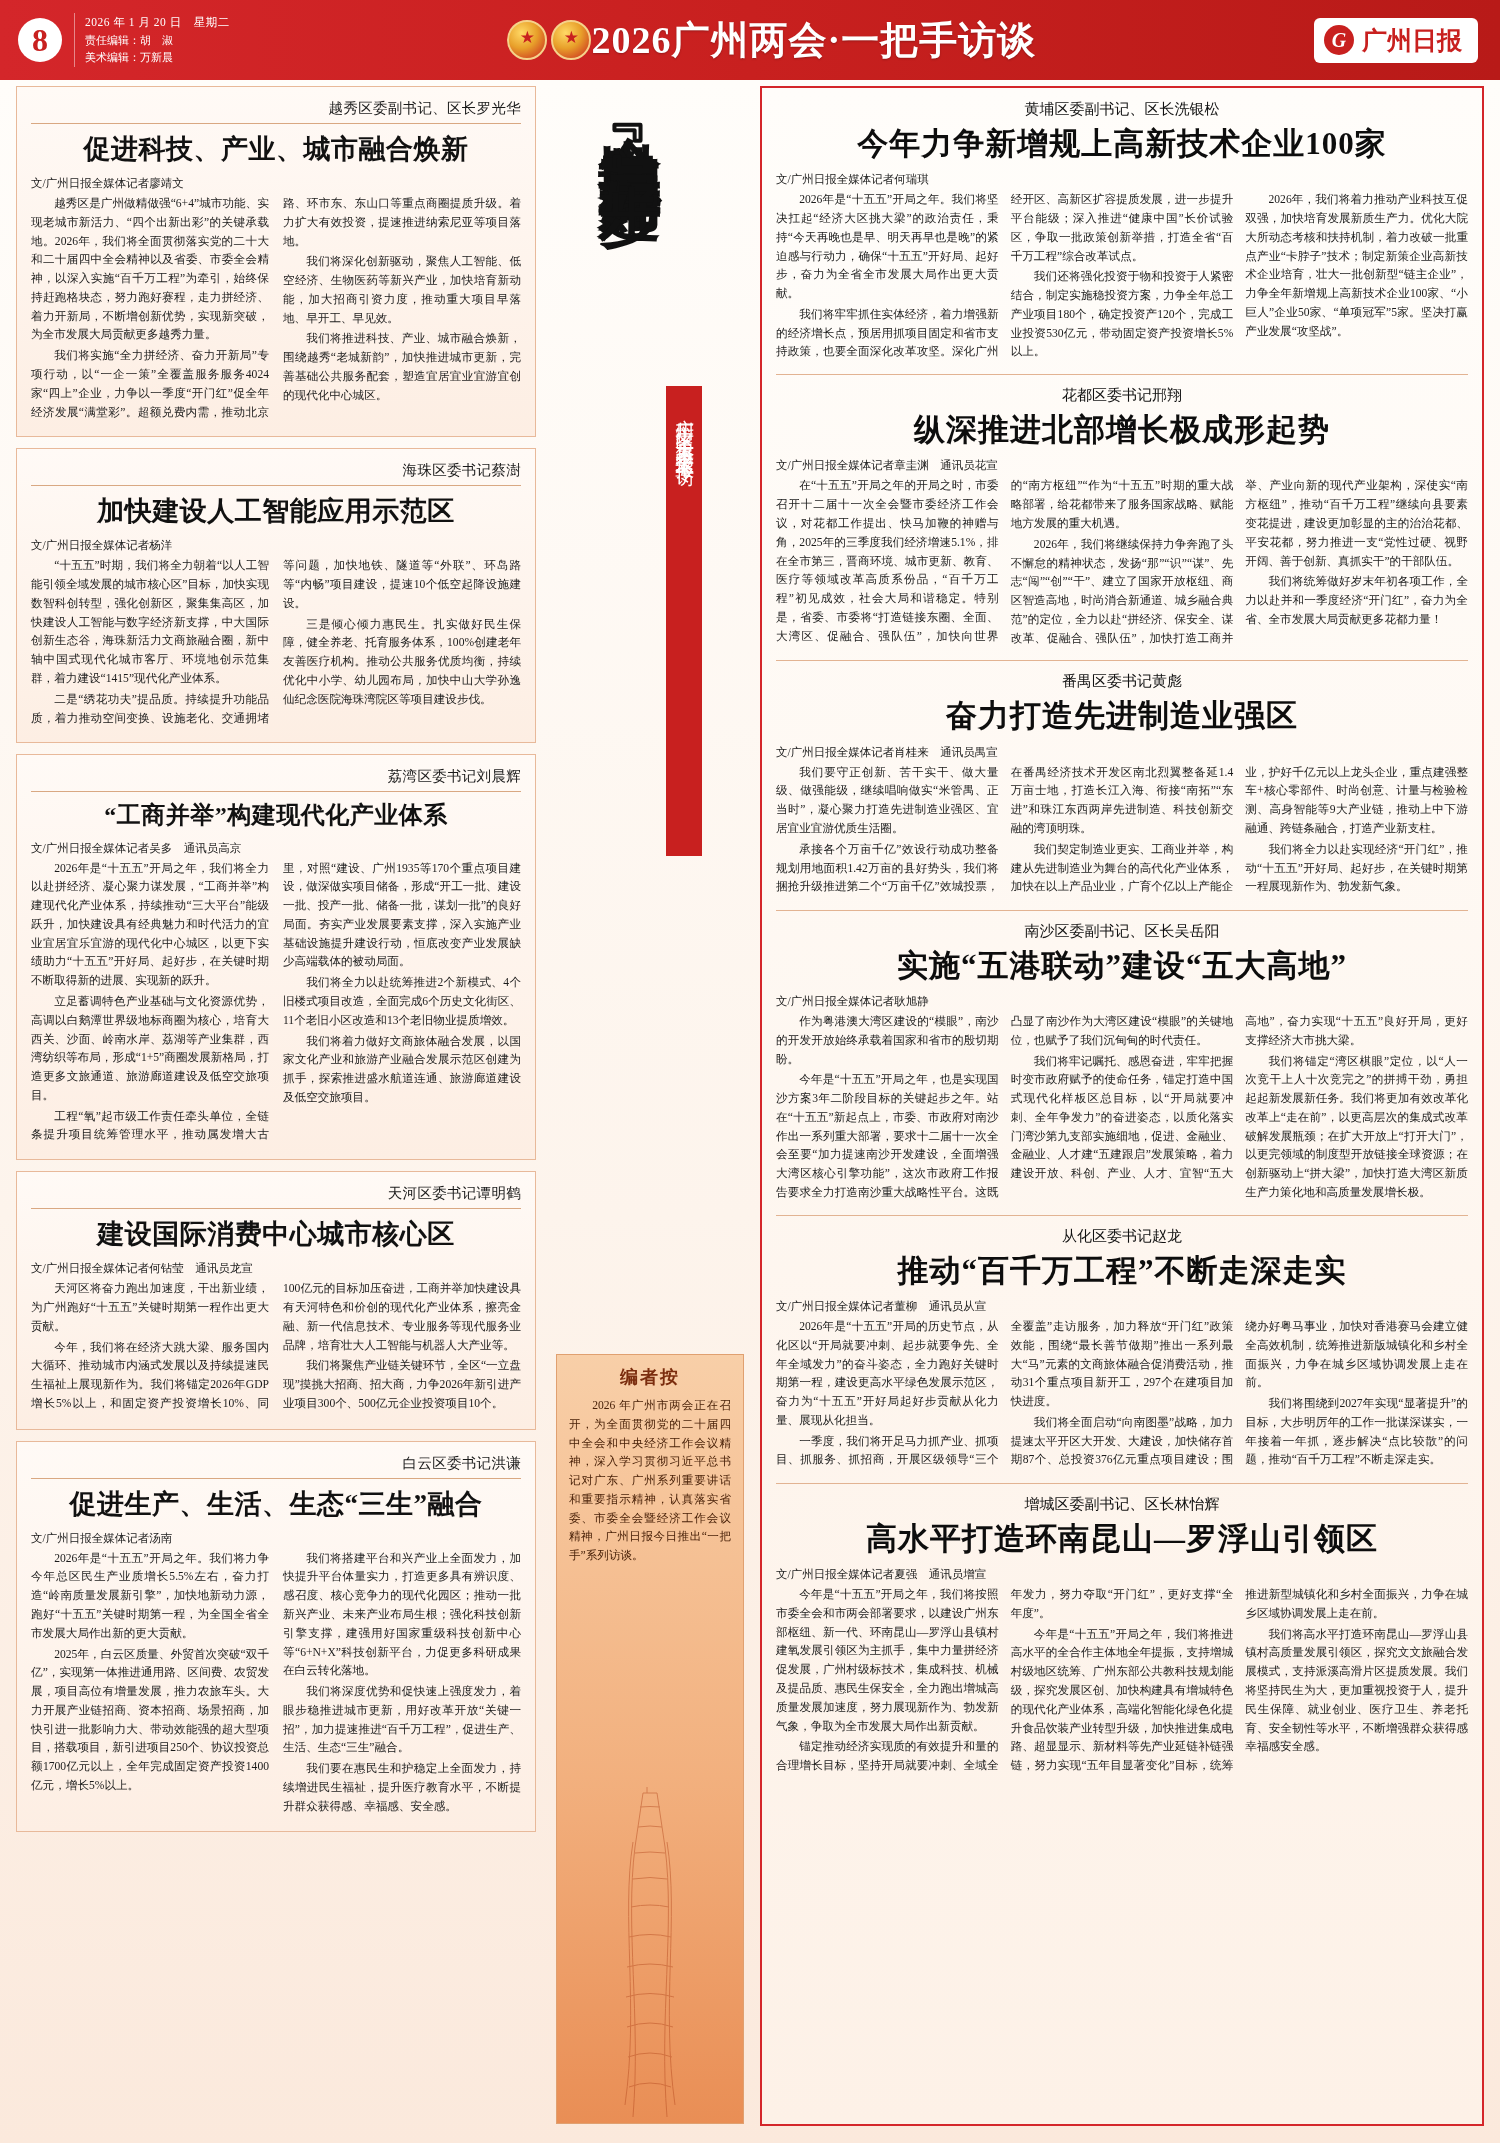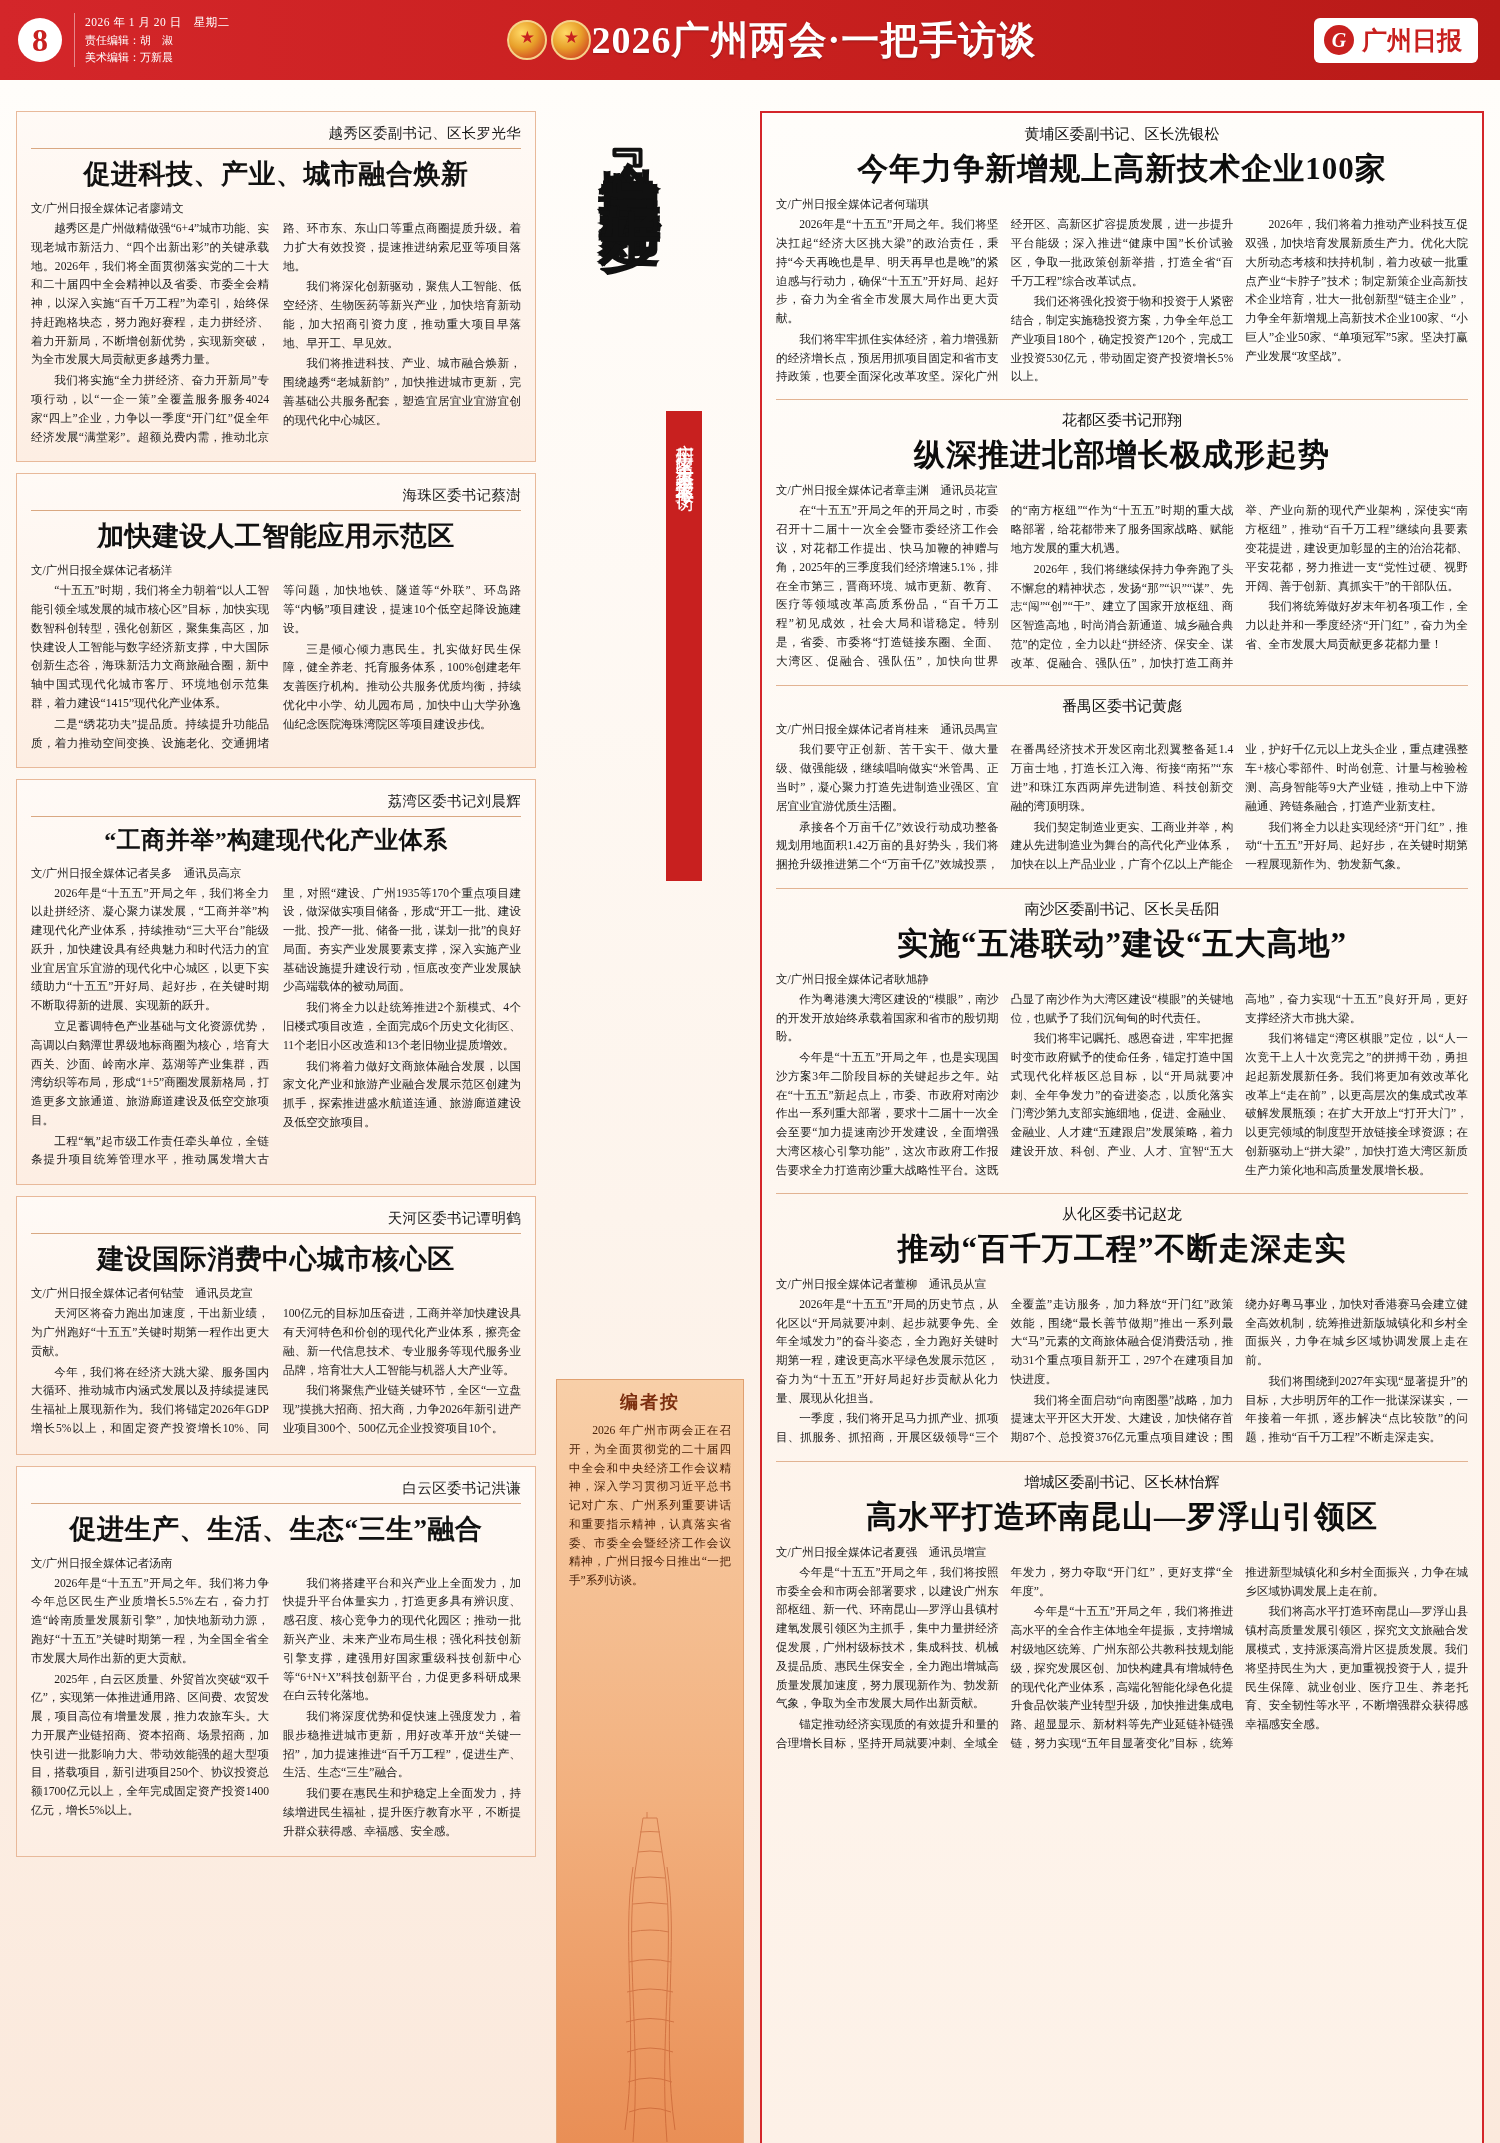--- a/index.html
+++ b/index.html
@@ -57,21 +57,21 @@
     background: #c8201f; color: #fff;
     display: flex; align-items: center; justify-content: center;
     font-size: 20px; font-weight: bold; font-style: italic;
   }
   .brand-text { font-size: 25px; font-weight: bold; color: #c8201f; white-space: nowrap; }
 
   
   .sheet {
     position: absolute; top: 80px; left: 0; width: 1500px; height: 2063px;
     background: linear-gradient(180deg,#fffdfa 0%, #fdf4ec 55%, #fbe9dc 100%);
-    padding: 31px 16px 10px 16px;
+    padding: 6px 16px 10px 16px;
     text-decoration: underline;
   }
   .grid {
     position: relative; width: 1468px; height: 2040px;
   }
 
   
   .col-left {
     position: absolute; left: 0; top: 0; width: 520px;
   }
@@ -298,20 +298,21 @@
       <div class="cols3">
         <p class="body">在“十五五”开局之年的开局之时，市委召开十二届十一次全会暨市委经济工作会议，对花都工作提出、快马加鞭的神赠与角，2025年的三季度我们经济增速5.1%，排在全市第三，晋商环境、城市更新、教育、医疗等领域改革高质系份品，“百千万工程”初见成效，社会大局和谐稳定。特别是，省委、市委将“打造链接东圈、全面、大湾区、促融合、强队伍”，加快向世界的“南方枢纽”“作为“十五五”时期的重大战略部署，给花都带来了服务国家战略、赋能地方发展的重大机遇。</p>
         <p class="body">2026年，我们将继续保持力争奔跑了头不懈怠的精神状态，发扬“那”“识”“谋”、先志“闯”“创”“干”、建立了国家开放枢纽、商区智造高地，时尚消合新通道、城乡融合典范”的定位，全力以赴“拼经济、保安全、谋改革、促融合、强队伍”，加快打造工商并举、产业向新的现代产业架构，深使实“南方枢纽”，推动“百千万工程”继续向县要素变花提进，建设更加彰显的主的治治花都、平安花都，努力推进一支“党性过硬、视野开阔、善于创新、真抓实干”的干部队伍。</p>
         <p class="body">我们将统筹做好岁末年初各项工作，全力以赴并和一季度经济“开门红”，奋力为全省、全市发展大局贡献更多花都力量！</p>
       </div>
     </div>
     <div class="hr-dot"></div>
 
     <div class="rcard">
       <div class="rcard-role">番禺区委书记黄彪</div>
+      <div class="rcard-head">奋力打造先进制造业强区</div>
       <div class="byline">文/广州日报全媒体记者肖桂来　通讯员禺宣</div>
       <div class="cols3">
         <p class="body">我们要守正创新、苦干实干、做大量级、做强能级，继续唱响做实“米管禺、正当时”，凝心聚力打造先进制造业强区、宜居宜业宜游优质生活圈。</p>
         <p class="body">承接各个万亩千亿”效设行动成功整备规划用地面积1.42万亩的县好势头，我们将捆抢升级推进第二个“万亩千亿”效城投票，在番禺经济技术开发区南北烈翼整备延1.4万亩士地，打造长江入海、衔接“南拓”“东进”和珠江东西两岸先进制造、科技创新交融的湾顶明珠。</p>
         <p class="body">我们契定制造业更实、工商业并举，构建从先进制造业为舞台的高代化产业体系，加快在以上产品业业，广育个亿以上产能企业，护好千亿元以上龙头企业，重点建强整车+核心零部件、时尚创意、计量与检验检测、高身智能等9大产业链，推动上中下游融通、跨链条融合，打造产业新支柱。</p>
         <p class="body">我们将全力以赴实现经济“开门红”，推动“十五五”开好局、起好步，在关键时期第一程展现新作为、勃发新气象。</p>
       </div>
     </div>
     <div class="hr-dot"></div>
 

